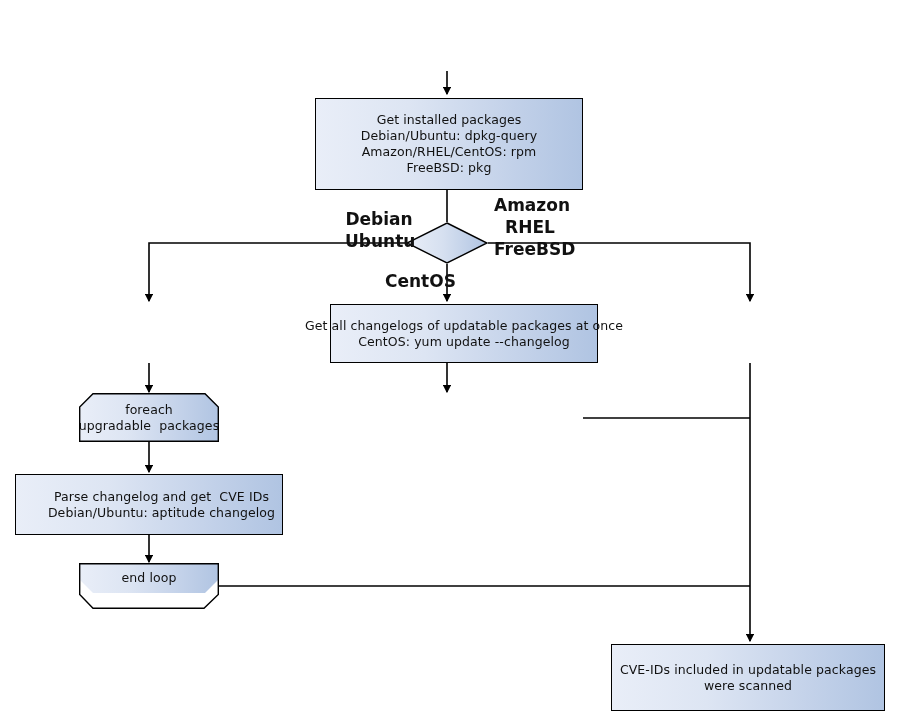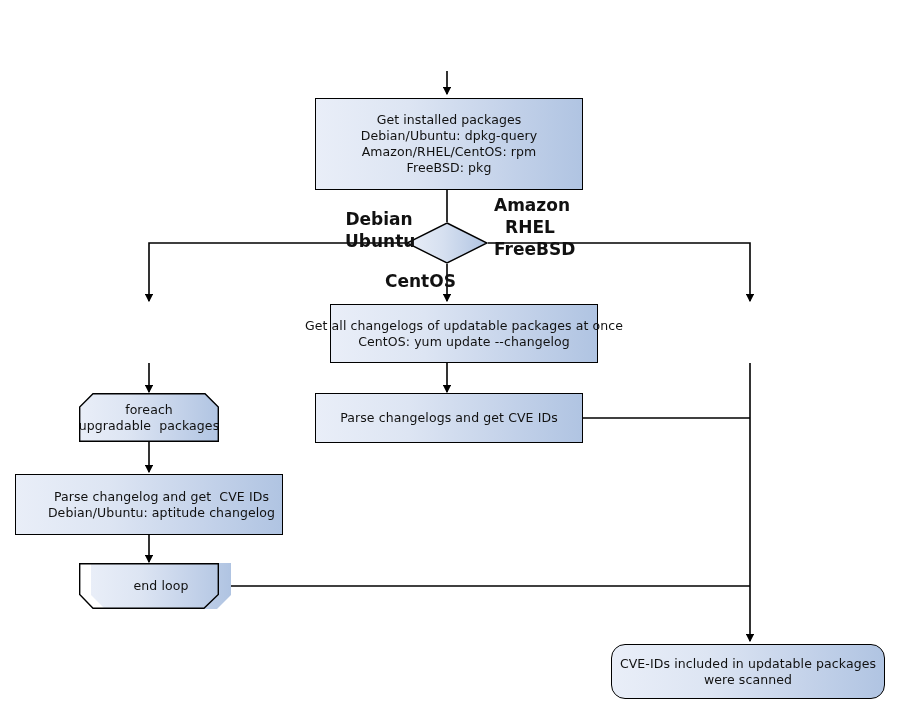--- a/index.html
+++ b/index.html
@@ -138,39 +138,36 @@
   <div class="loop-wrap" style="left:79px; top:393px; width:140px; height:49px;">
     <div class="node loop-start" style="left:0; top:0; width:140px; height:49px;">
       <span>foreach
 upgradable  packages</span>
     </div>
     <svg class="outline" width="140" height="49" viewBox="0 0 140 49" xmlns="http://www.w3.org/2000/svg">
       <polygon points="14,0.7 126,0.7 139.3,14 139.3,48.3 0.7,48.3 0.7,14" fill="none" stroke="#000000" stroke-width="1.4"></polygon>
     </svg>
   </div>
 
-  <div class="node rect" style="left:315px; top:393px; width:268px; height:50px;">
-    <span>Parse changelogs and get CVE IDs</span>
-  </div>
 
   <div class="node rect" style="left:15px; top:474px; width:268px; height:61px;padding-left:25px;">
     <span>Parse changelog and get  CVE IDs
 Debian/Ubuntu: aptitude changelog</span>
   </div>
 
   <div class="loop-wrap" style="left:79px; top:563px; width:140px; height:46px;">
-    <div class="node loop-end" style="left:12px; top:0; width:140px; height:46px;">
+    <div class="node loop-end" style="left:0; top:0; width:140px; height:30px;">
       <span>end loop</span>
     </div>
     <svg class="outline" width="140" height="46" viewBox="0 0 140 46" xmlns="http://www.w3.org/2000/svg">
       <polygon points="0.7,0.7 139.3,0.7 139.3,31.5 125,45.3 14,45.3 0.7,31.5" fill="none" stroke="#000000" stroke-width="1.4"></polygon>
     </svg>
   </div>
 
-  <div class="node rect" style="left:611px; top:644px; width:274px; height:55px;border-radius:14px;">
+  <div class="node rect" style="left:611px; top:644px; width:274px; height:67px;">
     <span>CVE-IDs included in updatable packages
 were scanned</span>
   </div>
 
   <div class="label" style="left:345px; top:208px; width:68px;">Debian
 Ubuntu</div>
 
   <div class="label" style="left:385px; top:270px; width:60px;">CentOS</div>
 
   <div class="label" style="left:494px; top:194px; width:72px;">Amazon

